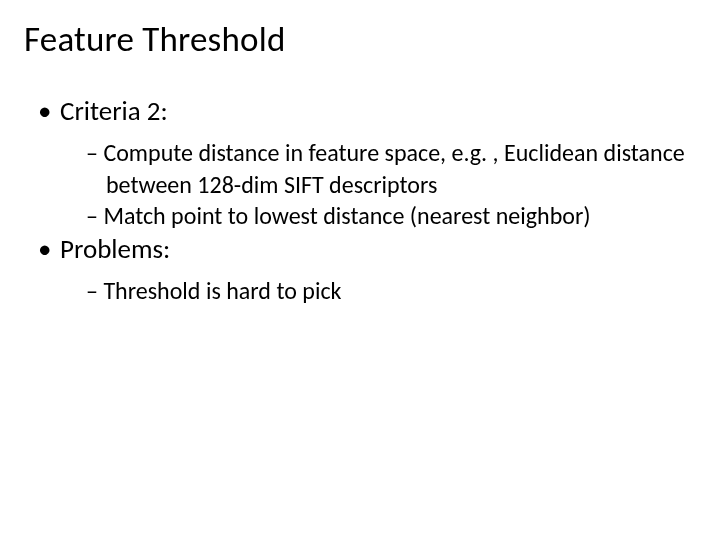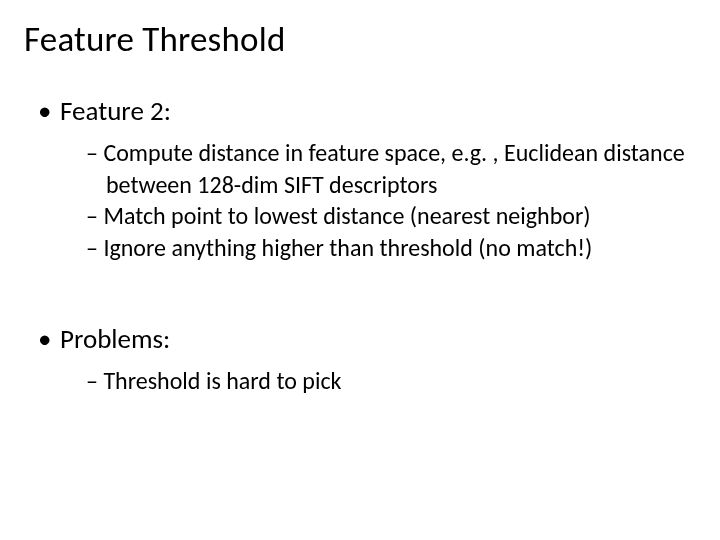--- a/index.html
+++ b/index.html
@@ -22,44 +22,42 @@
       font-size: 27px;
       margin-left: 14px;
       margin-bottom: 10px;
     }
     .level1 .bullet {
       display: inline-block;
       width: 22px;
     }
     .level2-group {
       margin-left: 62px;
-      margin-bottom: 58px;
     }
     .level2 {
       font-size: 24px;
       line-height: 1.32;
       text-indent: -20px;
       padding-left: 20px;
     }
     .dash {
       display: inline;
     }
   </style>
 </head>
 <body>
 
 <div class="title">Feature Threshold</div>
 
 <div class="level1">
-  <span class="bullet">•</span><span>Feature 2:</span>
+  <span class="bullet">•</span><span>Criteria 2:</span>
 </div>
 <div class="level2-group">
   <div class="level2"><span class="dash">–</span> <span>Compute distance in feature space, e.g. , Euclidean distance between 128-dim SIFT descriptors</span></div>
   <div class="level2"><span class="dash">–</span> <span>Match point to lowest distance (nearest neighbor)</span></div>
-  <div class="level2"><span class="dash">–</span> <span>Ignore anything higher than threshold (no match!)</span></div>
 </div>
 
 <div class="level1">
   <span class="bullet">•</span><span>Problems:</span>
 </div>
 <div class="level2-group" style="margin-bottom:12px">
   <div class="level2"><span class="dash">–</span> <span>Threshold is hard to pick</span></div>
 </div>
 
 </body></html>

